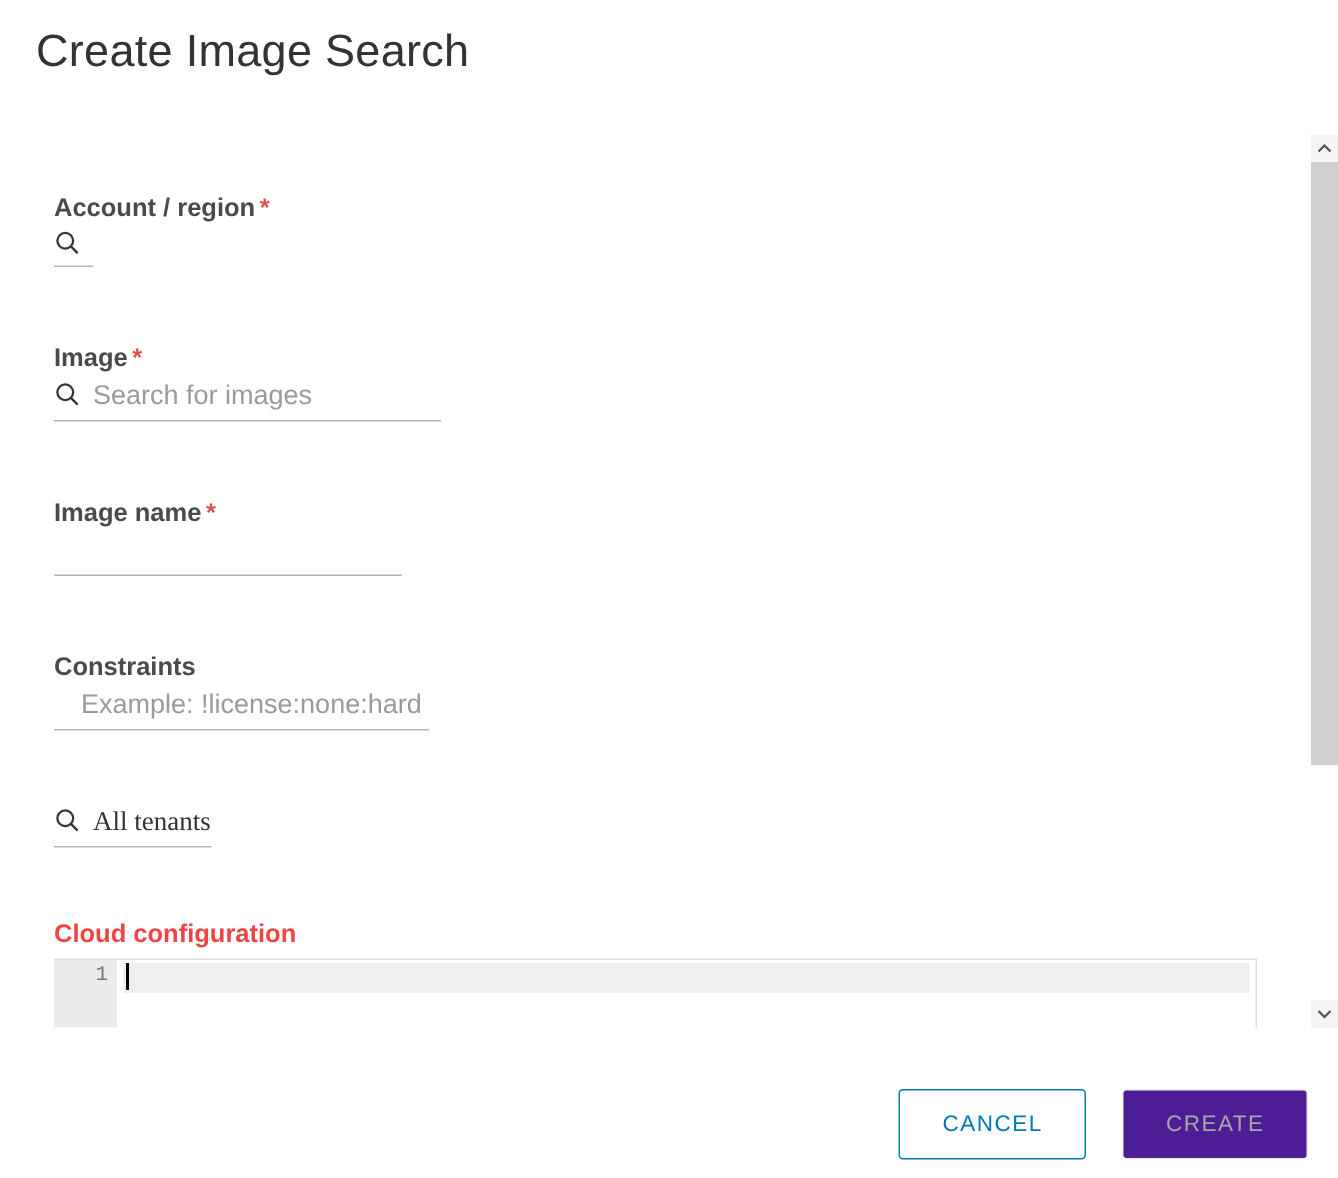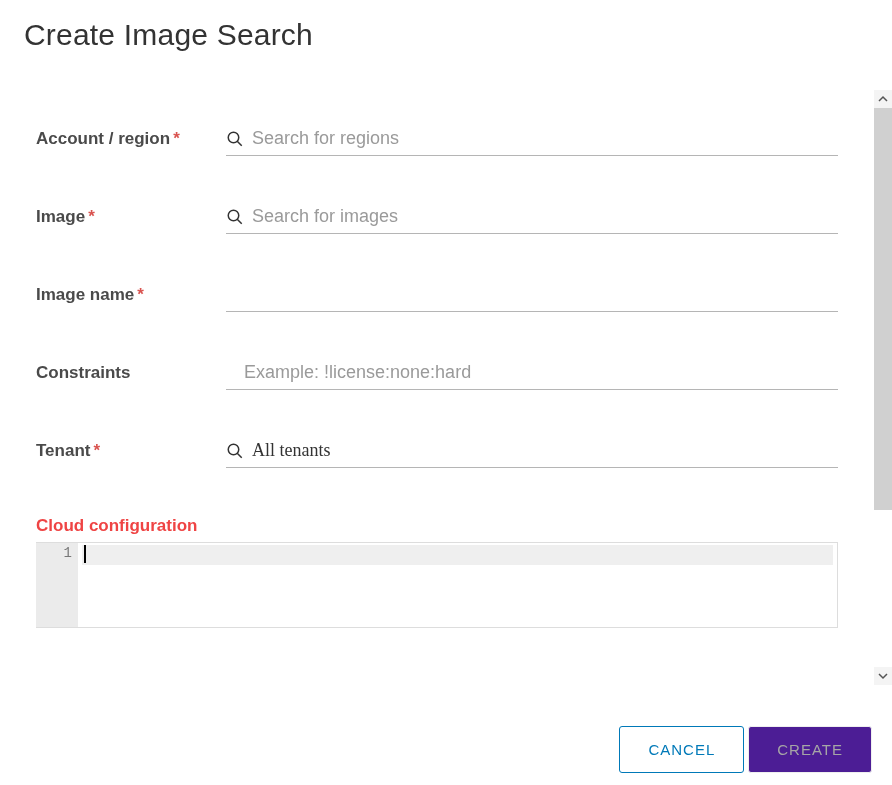--- a/index.html
+++ b/index.html
@@ -60,20 +60,21 @@
     .scroll-arrow.up { top: 0; }
     .scroll-arrow.down { bottom: 0; }
 
     .form {
       padding: 36px 36px 0 36px;
     }
     .row {
       display: flex;
       align-items: flex-start;
       margin-bottom: 48px;
+      flex-direction: column;
     }
     .label-col {
       width: 190px;
       flex: none;
       font-size: 17px;
       color: #4a4a4a;
       font-weight: 600;
       line-height: 1.35;
       padding-top: 2px;
     }
@@ -150,21 +151,21 @@
       top: 2px; left: 6px;
       width: 2px; height: 18px;
       background: #000;
     }
 
     .footer {
       position: absolute;
       bottom: 12px;
       right: 20px;
       display: flex;
-      gap: 4px;
+      gap: 24px;
       padding-left: 16px;
     }
     .btn {
       font-size: 15px;
       letter-spacing: 1px;
       padding: 14px 28px;
       border-radius: 3px;
       cursor: pointer;
       background: #fff;
     }
@@ -189,21 +190,20 @@
     <div class="row">
       <div class="label-col">
         <span>Account / region</span><span class="req">*</span>
       </div>
       <div class="field-col">
         <div class="input-line">
           <svg class="search-ic" viewBox="0 0 24 24" fill="none" stroke="#333" stroke-width="2">
               <circle cx="10" cy="10" r="7"></circle>
               <line x1="15" y1="15" x2="21" y2="21"></line>
             </svg>
-          <input class="input" placeholder="Search for regions" style="">
         </div>
       </div>
     </div>
 
     <div class="row">
       <div class="label-col">
         <span>Image</span><span class="req">*</span>
       </div>
       <div class="field-col">
         <div class="input-line">
@@ -232,23 +232,20 @@
         <span>Constraints</span>
       </div>
       <div class="field-col">
         <div class="input-line">
           <input class="input indent" placeholder="Example: !license:none:hard" style="">
         </div>
       </div>
     </div>
 
     <div class="row">
-      <div class="label-col">
-        <span>Tenant</span><span class="req">*</span>
-      </div>
       <div class="field-col">
         <div class="input-line">
           <svg class="search-ic" viewBox="0 0 24 24" fill="none" stroke="#333" stroke-width="2">
               <circle cx="10" cy="10" r="7"></circle>
               <line x1="15" y1="15" x2="21" y2="21"></line>
             </svg>
           <span class="value-text">All tenants</span>
         </div>
       </div>
     </div>

